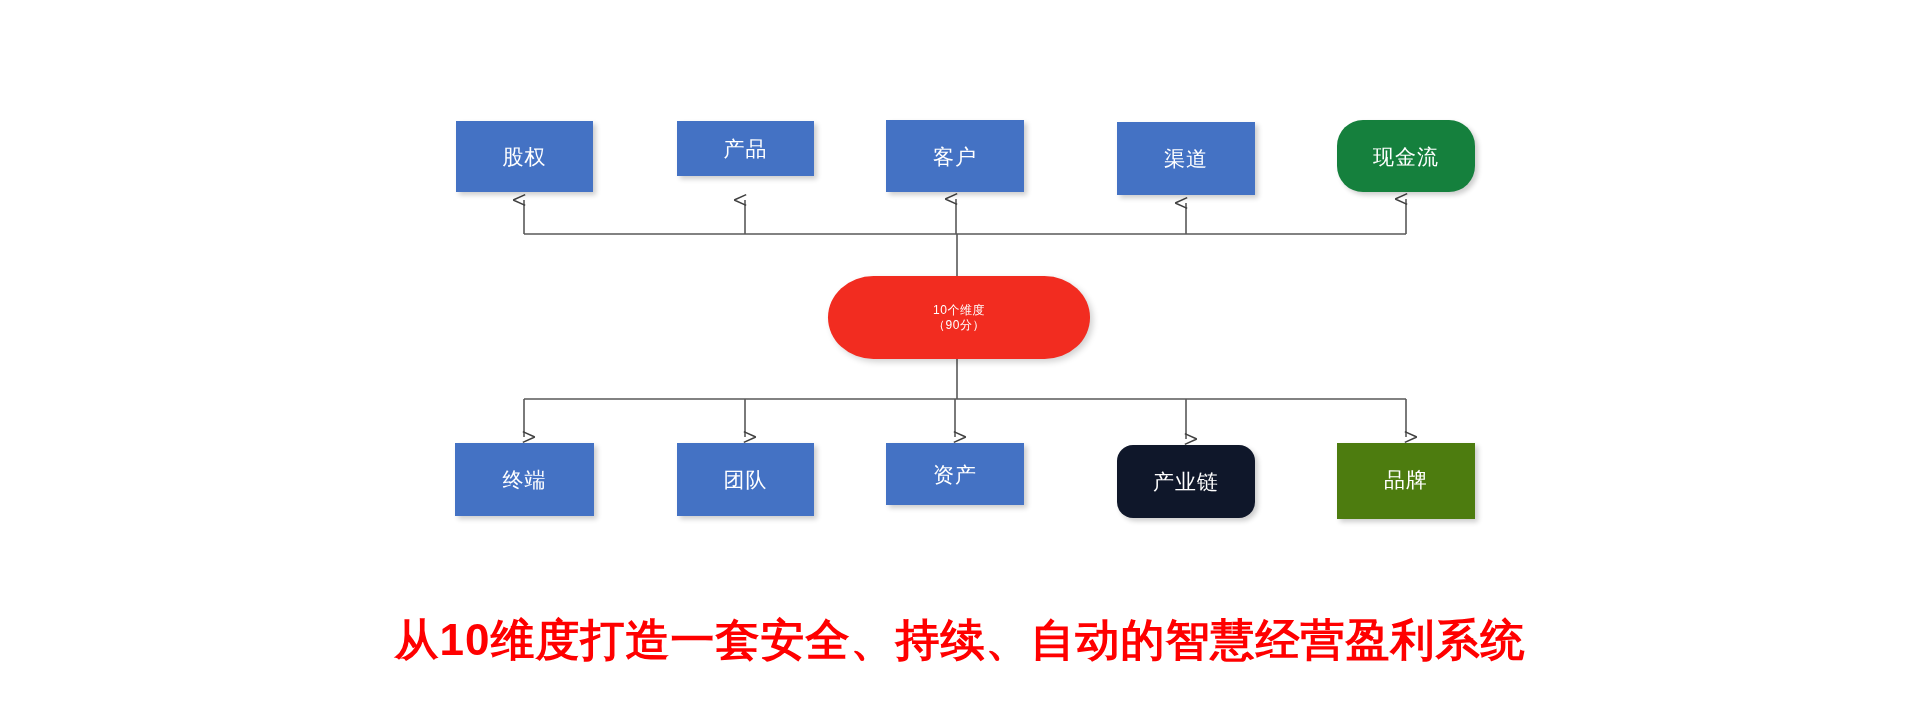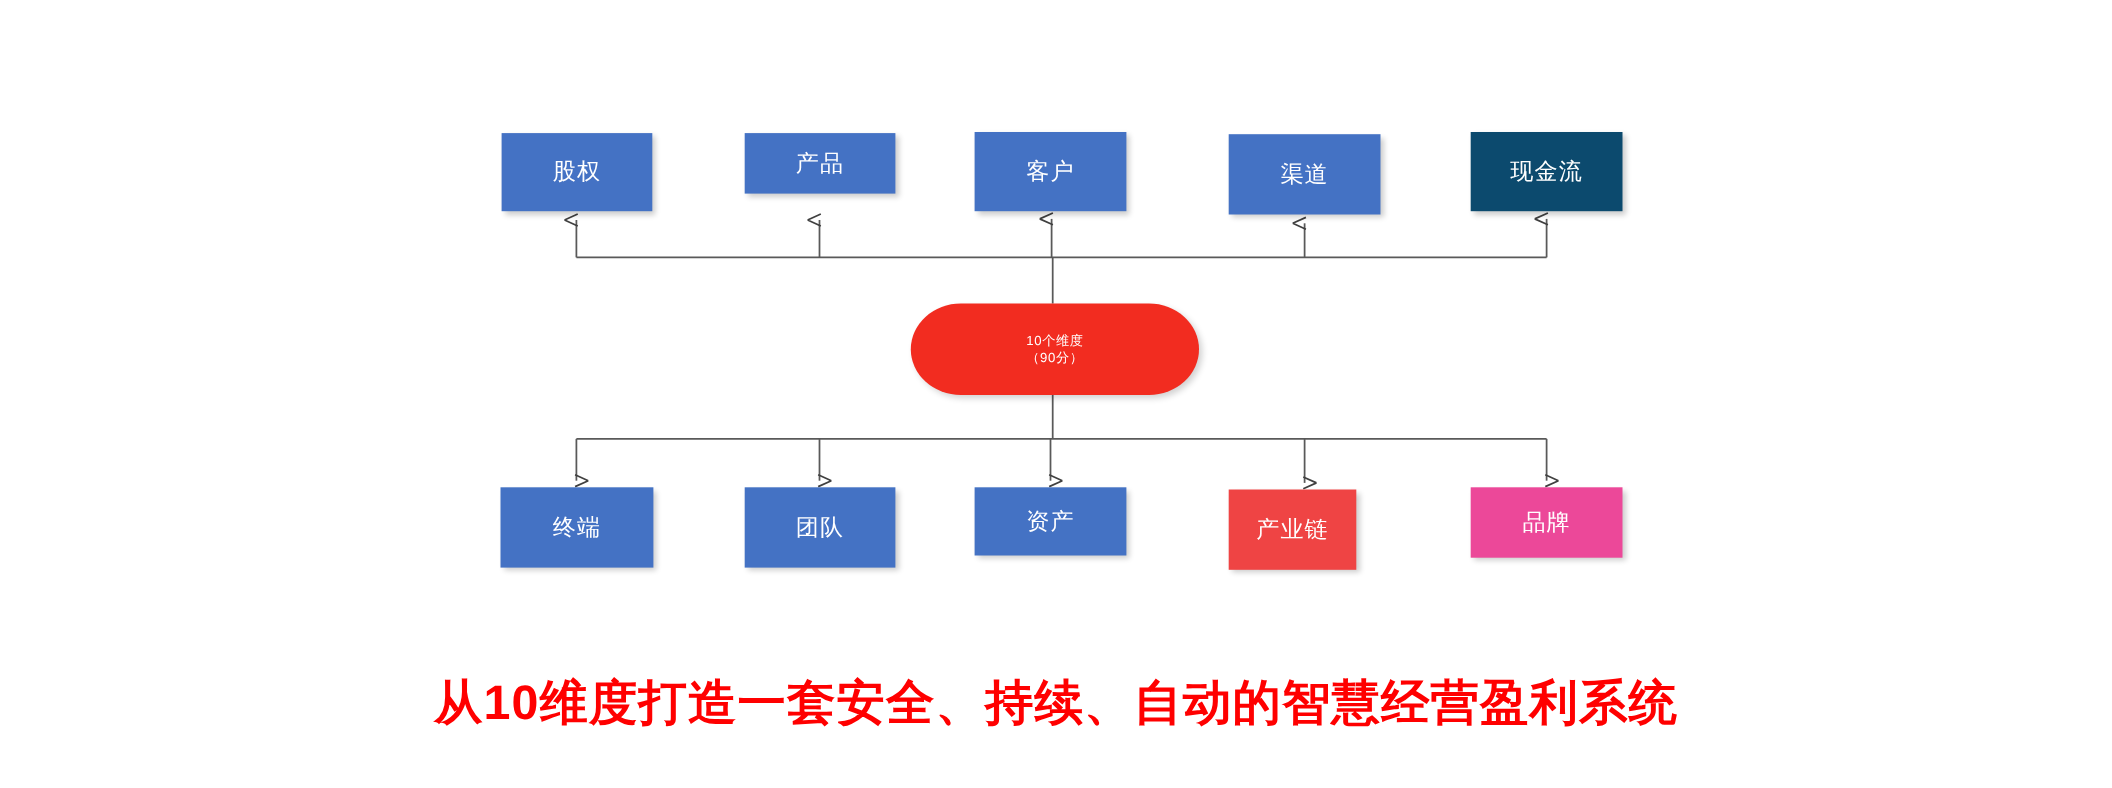--- a/index.html
+++ b/index.html
@@ -126,40 +126,40 @@
   </div>
   <div class="node-box" style="left: 677px; top: 121px; width: 137px; height: 55px; background: rgb(68, 114, 196);">
     <span class="node-label">产品</span>
   </div>
   <div class="node-box" style="left: 886px; top: 120px; width: 138px; height: 72px; background: rgb(68, 114, 196);">
     <span class="node-label">客户</span>
   </div>
   <div class="node-box" style="left: 1117px; top: 122px; width: 138px; height: 73px; background: rgb(68, 114, 196);">
     <span class="node-label">渠道</span>
   </div>
-  <div class="node-box" style="left: 1337px; top: 120px; width: 138px; height: 72px; background: #0c4a6e;">
+  <div class="node-box" style="left: 1337px; top: 120px; width: 138px; height: 72px; background: #15803d; border-radius: 26px;">
     <span class="node-label">现金流</span>
   </div>
 
   <div id="center-node" style="left: 828px; top: 276px; width: 262px; height: 83px; background: rgb(242, 44, 32);">
     <span class="center-line">10个维度</span>
     <span class="center-line">（90分）</span>
   </div>
 
   <div class="node-box" style="left: 455px; top: 443px; width: 139px; height: 73px; background: rgb(68, 114, 196);">
     <span class="node-label">终端</span>
   </div>
   <div class="node-box" style="left: 677px; top: 443px; width: 137px; height: 73px; background: rgb(68, 114, 196);">
     <span class="node-label">团队</span>
   </div>
   <div class="node-box" style="left: 886px; top: 443px; width: 138px; height: 62px; background: rgb(68, 114, 196);">
     <span class="node-label">资产</span>
   </div>
-  <div class="node-box" style="left: 1117px; top: 445px; width: 116px; height: 73px; background: #ef4444;">
+  <div class="node-box" style="left: 1117px; top: 445px; width: 138px; height: 73px; background: #0f172a; border-radius: 16px;">
     <span class="node-label">产业链</span>
   </div>
-  <div class="node-box" style="left: 1337px; top: 443px; width: 138px; height: 64px; background: #ec4899;">
+  <div class="node-box" style="left: 1337px; top: 443px; width: 138px; height: 76px; background: #4d7c0f; font-family: Liberation Mono, monospace;">
     <span class="node-label">品牌</span>
   </div>
 
   <div id="caption" style="top: 578px; color: rgb(255, 0, 0);">从10维度打造一套安全、持续、自动的智慧经营盈利系统</div>
 
 </div>
 
 </body></html>

